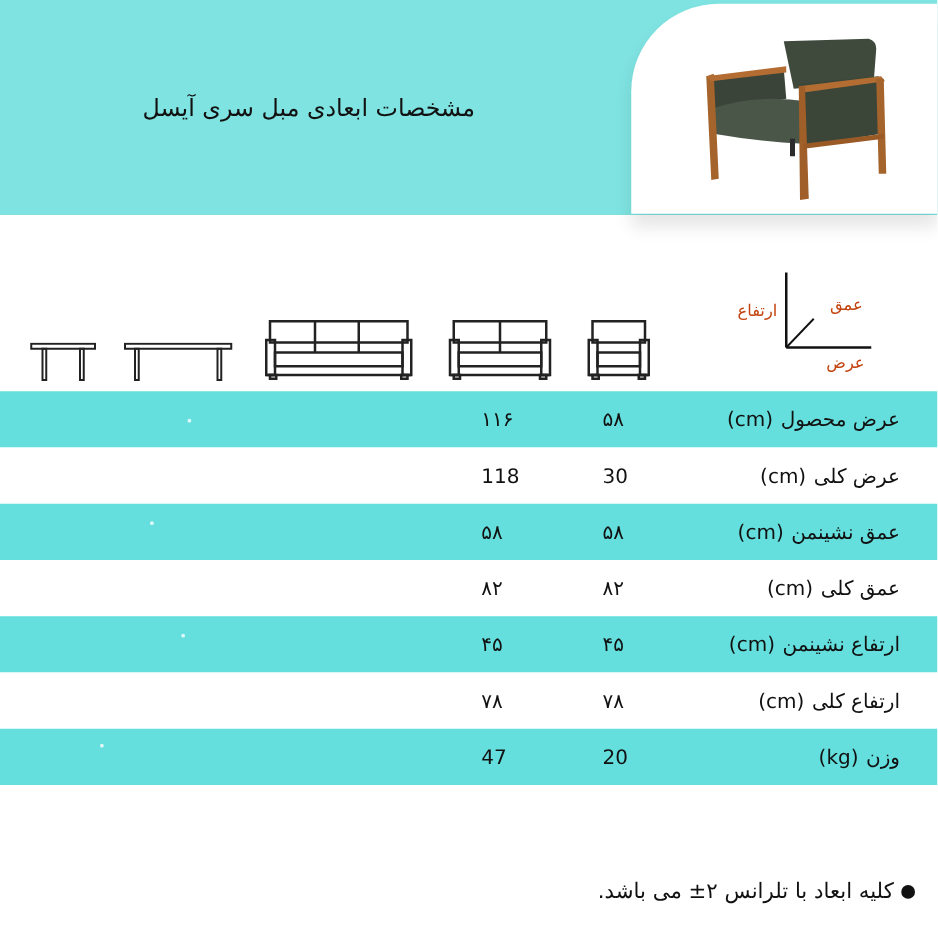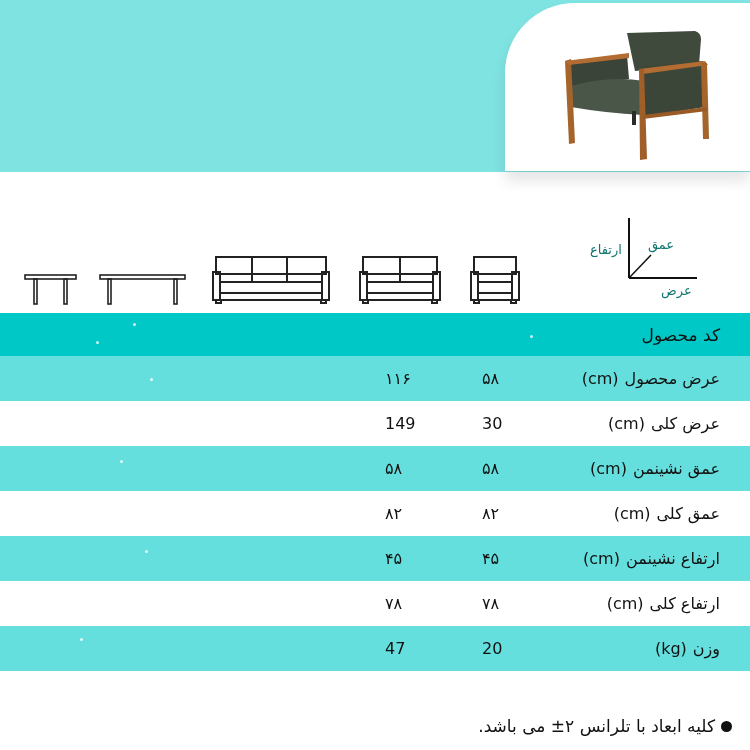--- a/index.html
+++ b/index.html
@@ -4,40 +4,41 @@
 <style>
   html, body { margin:0; padding:0; }
   body { width:750px; height:750px; background:#ffffff; position:relative; overflow:hidden;
          font-family:"DejaVu Sans", sans-serif; color:#111; }
   .header { position:absolute; left:0; top:0; width:750px; height:172px; background:#7fe3e1; }
   .photo-card { position:absolute; left:505px; top:3px; width:245px; height:168px; background:#fff;
                 border-top-left-radius:70px; box-shadow: 0 10px 14px rgba(0,0,0,0.10); overflow:hidden; }
   .title { position:absolute; right:370px; top:76px; font-size:19px; direction:rtl; white-space:nowrap; color:#111; }
   .icons-row { position:absolute; left:0; top:200px; width:750px; height:112px; }
   .icon { position:absolute; }
-  .axis-lbl { position:absolute; font-size:13px; direction:rtl; white-space:nowrap; color:#0f766e; }
+  .axis-lbl { position:absolute; font-size:13px; direction:rtl; white-space:nowrap; color:#c2410c; }
   .table { position:absolute; left:0; top:313px; width:750px; }
   .row { position:relative; height:45px; width:750px; }
   .row.head { height:43px; background:#00c8c6; }
   .row.teal { background:#64dfdd; }
   .row.white { background:#ffffff; }
   .row .label { position:absolute; right:30px; top:0; height:100%; display:flex; align-items:center;
                 direction:rtl; font-size:16px; white-space:nowrap; }
   .row .unit { font-size:16px; margin-right:6px; direction:ltr; }
   .row .v1 { position:absolute; left:482px; top:0; height:100%; display:flex; align-items:center; font-size:16px; }
   .row .v2 { position:absolute; left:385px; top:0; height:100%; display:flex; align-items:center; font-size:16px; }
   .row.head .label { font-size:17px; }
-  .note { position:absolute; right:18px; top:703px; font-size:17px; direction:rtl; white-space:nowrap; display:flex; align-items:center;margin-top:13px; }
+  .note { position:absolute; right:18px; top:703px; font-size:17px; direction:rtl; white-space:nowrap; display:flex; align-items:center; }
   .bullet { display:inline-block; width:11px; height:11px; border-radius:50%; background:#111; margin-left:6px; }
   .sparkle { position:absolute; width:3px; height:3px; border-radius:50%; background:rgba(255,255,255,0.8); }
 </style>
 </head>
 <body>
 
 <div class="header">
+  <div class="title">مشخصات ابعادی مبل سری آیسل</div>
   <div class="photo-card">
     <svg width="245" height="168" viewBox="0 0 245 168">
 
       <path d="M122 30 L190 28 Q196 30 196 36 L194 62 L130 68 Z" fill="#3f4a3d"></path>
 
       <path d="M62 58 L122 52 L124 76 L66 86 Z" fill="#3a4438"></path>
 
       <path d="M64 84 Q100 72 140 78 L138 112 Q100 110 66 104 Z" fill="#4a5648"></path>
 
       <path d="M136 64 L198 58 L200 104 L140 114 Z" fill="#3b4639"></path>
@@ -56,21 +57,21 @@
 </div>
 
 <div class="icons-row">
 
   <svg class="icon" style="left:620px;top:16px" width="80" height="72" viewBox="0 0 80 72">
     <line x1="9" y1="2" x2="9" y2="62" stroke="#111" stroke-width="2"></line>
     <line x1="9" y1="62" x2="77" y2="62" stroke="#111" stroke-width="2"></line>
     <line x1="9" y1="62" x2="31" y2="39" stroke="#111" stroke-width="1.5"></line>
   </svg>
   <span class="axis-lbl" style="left:590px;top:42px">ارتفاع</span>
-  <span class="axis-lbl" style="left:648px;top:37px">عمق</span>
+  <span class="axis-lbl" style="left:664px;top:37px">عمق</span>
   <span class="axis-lbl" style="left:661px;top:83px">عرض</span>
 
   <svg class="icon" style="left:469px;top:55px" width="52" height="50" viewBox="0 0 52 50">
     <g fill="none" stroke="#222" stroke-width="2">
       <rect x="5" y="2" width="42" height="17"></rect>
       <rect x="2" y="17" width="7" height="28"></rect>
       <rect x="43" y="17" width="7" height="28"></rect>
       <rect x="9" y="27" width="34" height="11"></rect>
       <line x1="2" y1="45" x2="50" y2="45"></line>
       <rect x="5" y="45" width="5" height="3"></rect>
@@ -116,44 +117,38 @@
   <svg class="icon" style="left:24px;top:74px" width="54" height="32" viewBox="0 0 54 32">
     <g fill="none" stroke="#222" stroke-width="1.6">
       <rect x="1" y="1" width="51" height="4"></rect>
       <rect x="10" y="5" width="3" height="25"></rect>
       <rect x="40" y="5" width="3" height="25"></rect>
     </g>
   </svg>
 </div>
 
 <div class="table">
-  <div class="row head">
-    <span class="label">کد محصول</span>
-    <span class="sparkle" style="left:96px;top:28px"></span>
-    <span class="sparkle" style="left:133px;top:10px"></span>
-    <span class="sparkle" style="left:530px;top:22px"></span>
-  </div>
 
   <div class="row teal">
     <span class="label">
         <span>عرض محصول</span>
         <span class="unit">(cm)</span>
       </span>
     <span class="v1">۵۸</span>
     <span class="v2">۱۱۶</span>
     <span class="sparkle" style="left:150px;top:22px"></span>
   </div>
 
   <div class="row white">
     <span class="label">
         <span>عرض کلی</span>
         <span class="unit">(cm)</span>
       </span>
     <span class="v1">30</span>
-    <span class="v2">149</span>
+    <span class="v2">118</span>
   </div>
 
   <div class="row teal">
     <span class="label">
         <span>عمق نشینمن</span>
         <span class="unit">(cm)</span>
       </span>
     <span class="v1">۵۸</span>
     <span class="v2">۵۸</span>
     <span class="sparkle" style="left:120px;top:14px"></span>

